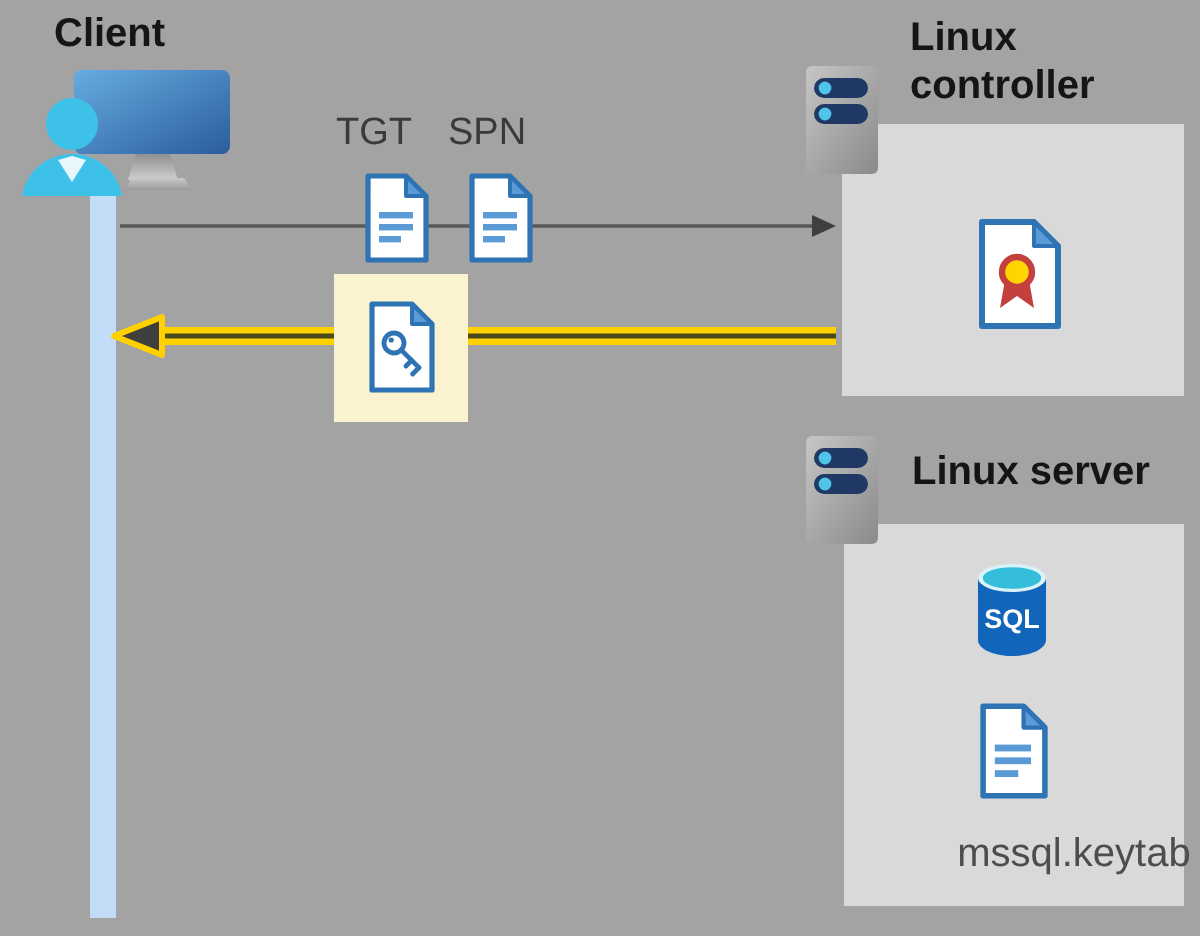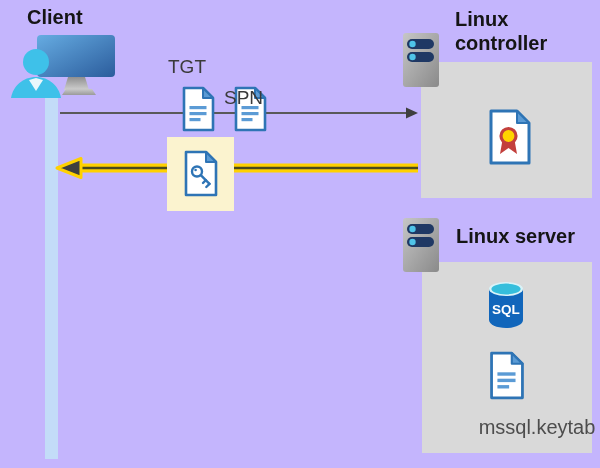--- a/index.html
+++ b/index.html
@@ -1,27 +1,27 @@
 <!DOCTYPE html>
 <html><head>
 <meta charset="utf-8">
 <style>
   html,body{margin:0;padding:0;background:#ffffff;font-family:"Liberation Sans",sans-serif;}
-  #stage{position:relative;width:600px;height:468px;background:#c4b5fd;overflow:hidden;}
+  #stage{position:relative;width:600px;height:468px;background:#a3a3a3;overflow:hidden;}
   .abs{position:absolute;}
   .heading{font-weight:bold;font-size:20px;color:#151515;line-height:1.2;}
   .ticket-label{font-size:19px;color:#3a3a3a;text-align:left;}
   .graybox{background:#d9d9d9;}
   #client-heading{left:27px;top:5px;}
   #client-icon{left:8px;top:33px;z-index:4;}
   #client-bar{left:45px;top:90px;width:13px;height:369px;background:#c3dcf8;z-index:1;}
   #request-arrow{left:58px;top:105px;z-index:2;}
   #response-arrow{left:54px;top:154px;z-index:2;}
   #tgt-label{left:168px;top:56px;width:44px;z-index:5;}
-  #spn-label{left:224px;top:56px;width:48px;z-index:5;margin-top:31px;}
+  #spn-label{left:224px;top:56px;width:48px;z-index:5;}
   #tgt-doc{left:182px;top:86px;z-index:3;}
   #spn-doc{left:234px;top:86px;z-index:3;}
   #ticket-highlight{left:167px;top:137px;width:67px;height:74px;background:#fbf3cf;z-index:3;}
   #key-doc{left:184px;top:150px;z-index:4;}
   #dc-heading{left:455px;top:7px;width:145px;z-index:5;}
   #dc-server-icon{left:402px;top:32px;z-index:4;}
   #dc-box{left:421px;top:62px;width:171px;height:136px;z-index:0;}
   #cert-icon{left:489px;top:109px;z-index:4;}
   #linux-heading{left:456px;top:224px;width:140px;white-space:nowrap;z-index:5;}
   #linux-server-icon{left:402px;top:217px;z-index:4;}

